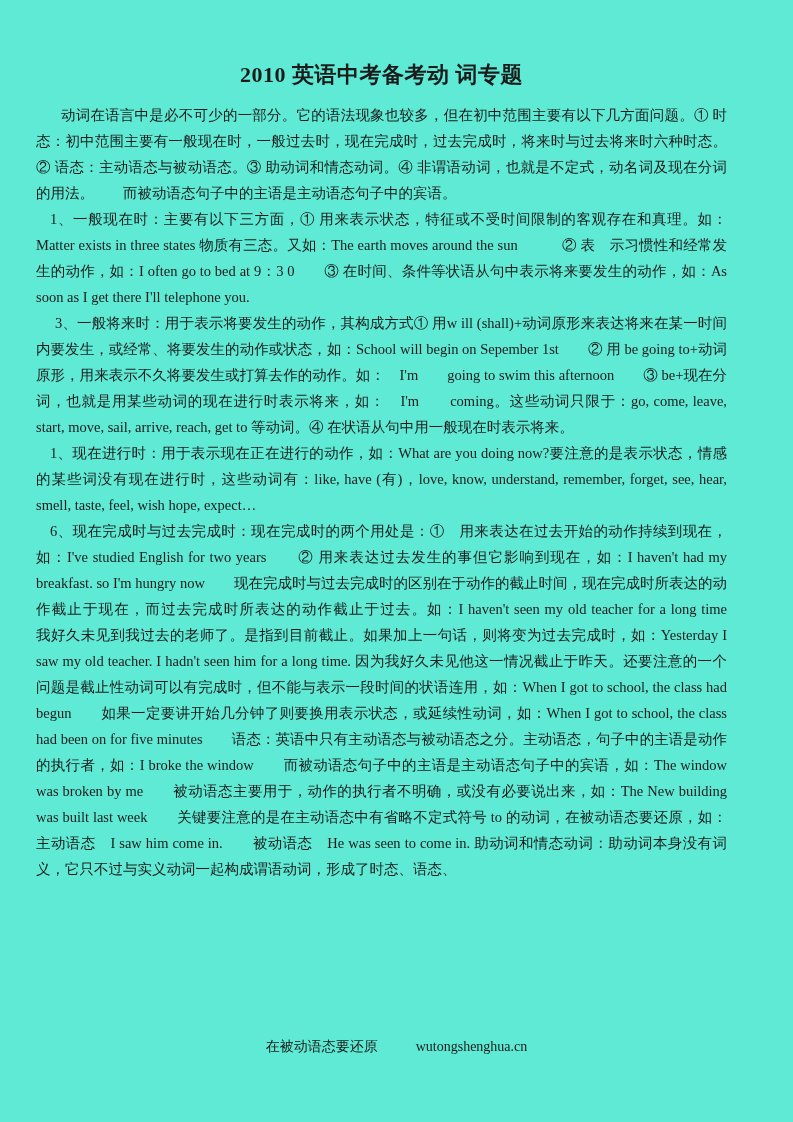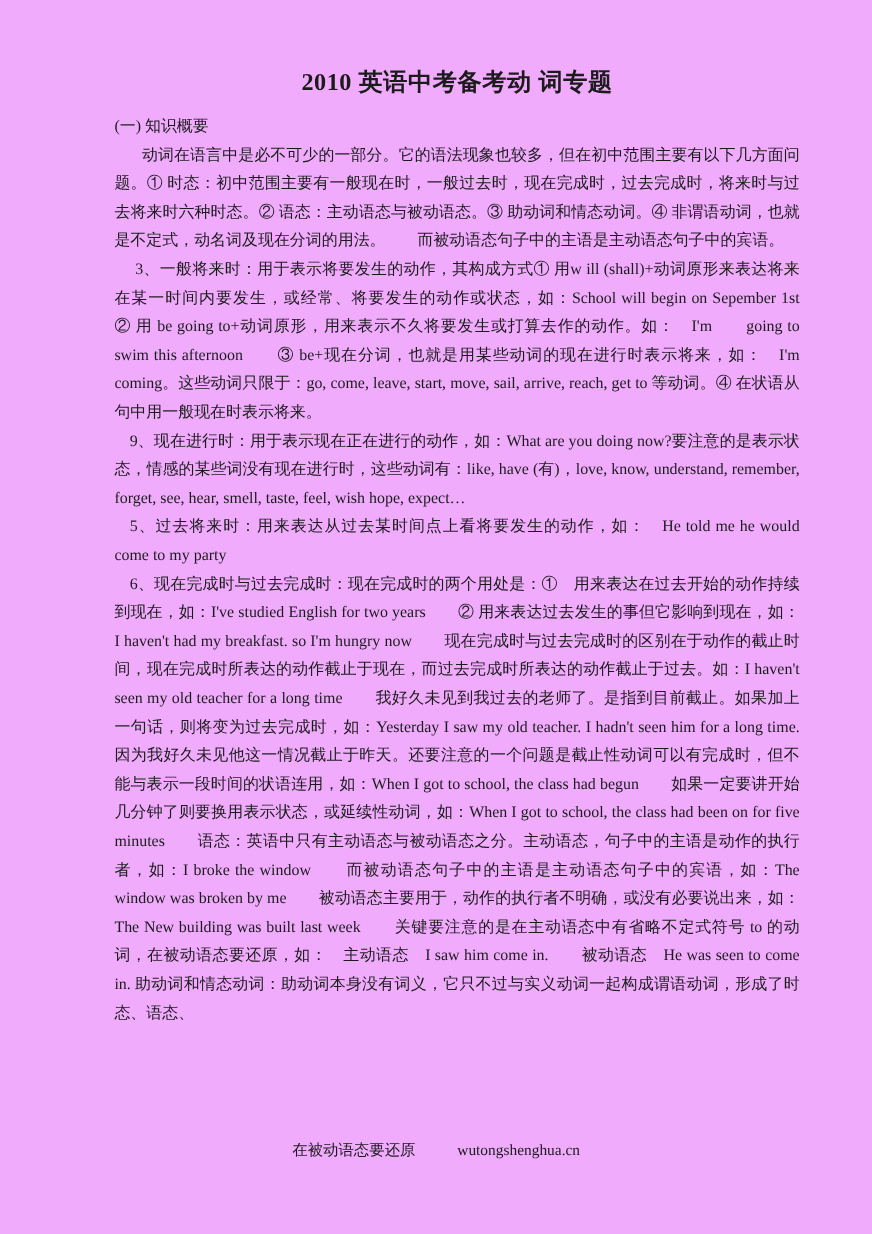--- a/index.html
+++ b/index.html
@@ -1,22 +1,22 @@
 <!DOCTYPE html>
 <html><head>
 <meta charset="utf-8">
 <style>
   html, body { margin: 0; padding: 0; background: #ffffff; }
   .page {
     position: relative;
     width: 793px;
     height: 1122px;
     box-sizing: border-box;
-    background: #f0abfc;
-    padding: 58px 66px 0 104px;
+    background: #5eead4;
+    padding: 58px 66px 0 36px;
     color: #1b1b1b;
     font-family: "Liberation Serif", "DejaVu Serif", serif;
     overflow: hidden;
   }
   .doc-title {
     margin: 0 0 10px 0;
     font-size: 22px;
     font-weight: 700;
     text-align: center;
     line-height: 34px;
@@ -46,31 +46,30 @@
 </style>
 </head>
 <body>
 
 <div class="page">
 
   <h1 class="doc-title">2010 英语中考备考动 词专题</h1>
 
   <div class="content">
 
-    <p class="section-heading">(一) 知识概要</p>
 
     <p class="para indent-lg">动词在语言中是必不可少的一部分。它的语法现象也较多，但在初中范围主要有以下几方面问题。① 时态：初中范围主要有一般现在时，一般过去时，现在完成时，过去完成时，将来时与过去将来时六种时态。② 语态：主动语态与被动语态。③ 助动词和情态动词。④ 非谓语动词，也就是不定式，动名词及现在分词的用法。　　而被动语态句子中的主语是主动语态句子中的宾语。</p>
 
+    <p class="para">1、一般现在时：主要有以下三方面，① 用来表示状态，特征或不受时间限制的客观存在和真理。如：Matter exists in three states 物质有三态。又如：The earth moves around the sun　　　② 表　示习惯性和经常发生的动作，如：I often go to bed at 9：3 0　　③ 在时间、条件等状语从句中表示将来要发生的动作，如：As soon as I get there I'll telephone you.</p>
 
 
     <p class="para indent-md">3、一般将来时：用于表示将要发生的动作，其构成方式① 用w ill (shall)+动词原形来表达将来在某一时间内要发生，或经常、将要发生的动作或状态，如：School will begin on Sepember 1st　　② 用 be going to+动词原形，用来表示不久将要发生或打算去作的动作。如：　I'm　　going to swim this afternoon　　③ be+现在分词，也就是用某些动词的现在进行时表示将来，如：　I'm　　coming。这些动词只限于：go, come, leave, start, move, sail, arrive, reach, get to 等动词。④ 在状语从句中用一般现在时表示将来。</p>
 
-    <p class="para">9、现在进行时：用于表示现在正在进行的动作，如：What are you doing now?要注意的是表示状态，情感的某些词没有现在进行时，这些动词有：like, have (有)，love, know, understand, remember, forget, see, hear, smell, taste, feel, wish hope, expect…</p>
+    <p class="para">1、现在进行时：用于表示现在正在进行的动作，如：What are you doing now?要注意的是表示状态，情感的某些词没有现在进行时，这些动词有：like, have (有)，love, know, understand, remember, forget, see, hear, smell, taste, feel, wish hope, expect…</p>
 
-    <p class="para">5、过去将来时：用来表达从过去某时间点上看将要发生的动作，如：　He told me he would come to my party</p>
 
     <p class="para">6、现在完成时与过去完成时：现在完成时的两个用处是：①　用来表达在过去开始的动作持续到现在，如：I've studied English for two years　　② 用来表达过去发生的事但它影响到现在，如：I haven't had my breakfast. so I'm hungry now　　现在完成时与过去完成时的区别在于动作的截止时间，现在完成时所表达的动作截止于现在，而过去完成时所表达的动作截止于过去。如：I haven't seen my old teacher for a long time　　我好久未见到我过去的老师了。是指到目前截止。如果加上一句话，则将变为过去完成时，如：Yesterday I saw my old teacher. I hadn't seen him for a long time. 因为我好久未见他这一情况截止于昨天。还要注意的一个问题是截止性动词可以有完成时，但不能与表示一段时间的状语连用，如：When I got to school, the class had begun　　如果一定要讲开始几分钟了则要换用表示状态，或延续性动词，如：When I got to school, the class had been on for five minutes　　语态：英语中只有主动语态与被动语态之分。主动语态，句子中的主语是动作的执行者，如：I broke the window　　而被动语态句子中的主语是主动语态句子中的宾语，如：The window was broken by me　　被动语态主要用于，动作的执行者不明确，或没有必要说出来，如：The New building was built last week　　关键要注意的是在主动语态中有省略不定式符号 to 的动词，在被动语态要还原，如：　主动语态　I saw him come in.　　被动语态　He was seen to come in. 助动词和情态动词：助动词本身没有词义，它只不过与实义动词一起构成谓语动词，形成了时态、语态、</p>
 
   </div>
 
   <div class="page-footer">
     <span>在被动语态要还原</span><span class="footer-url">wutongshenghua.cn</span>
   </div>
 
 </div>

